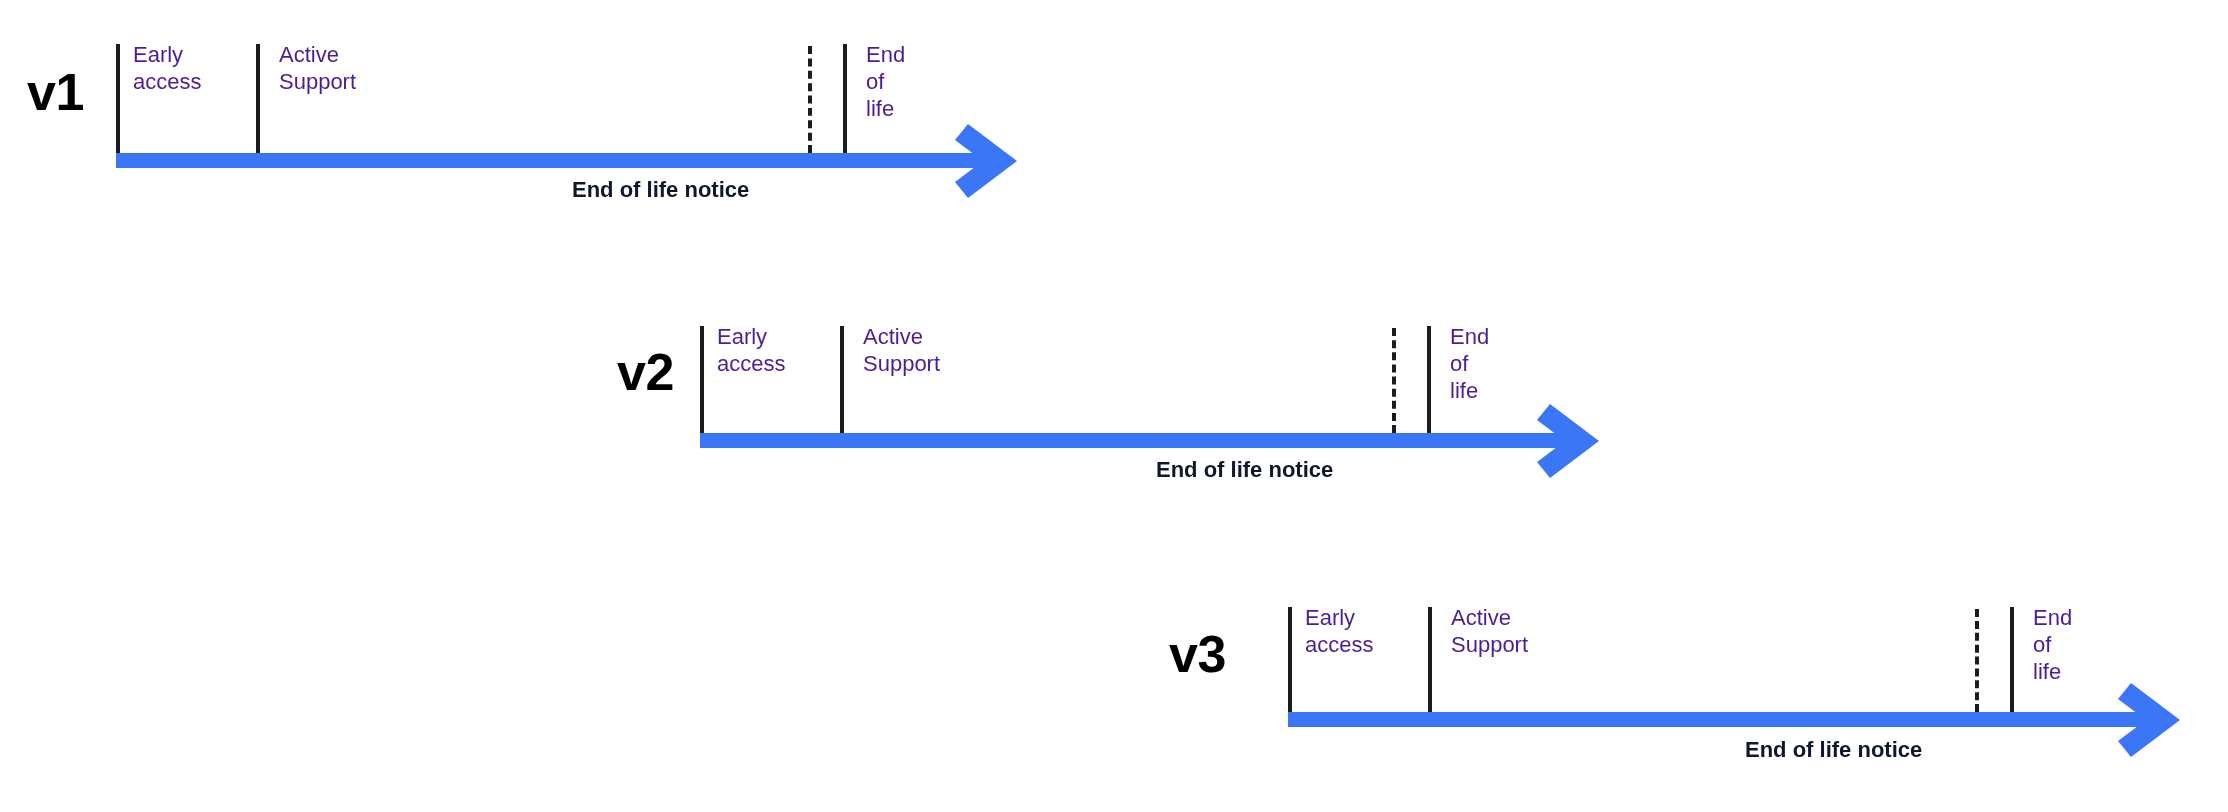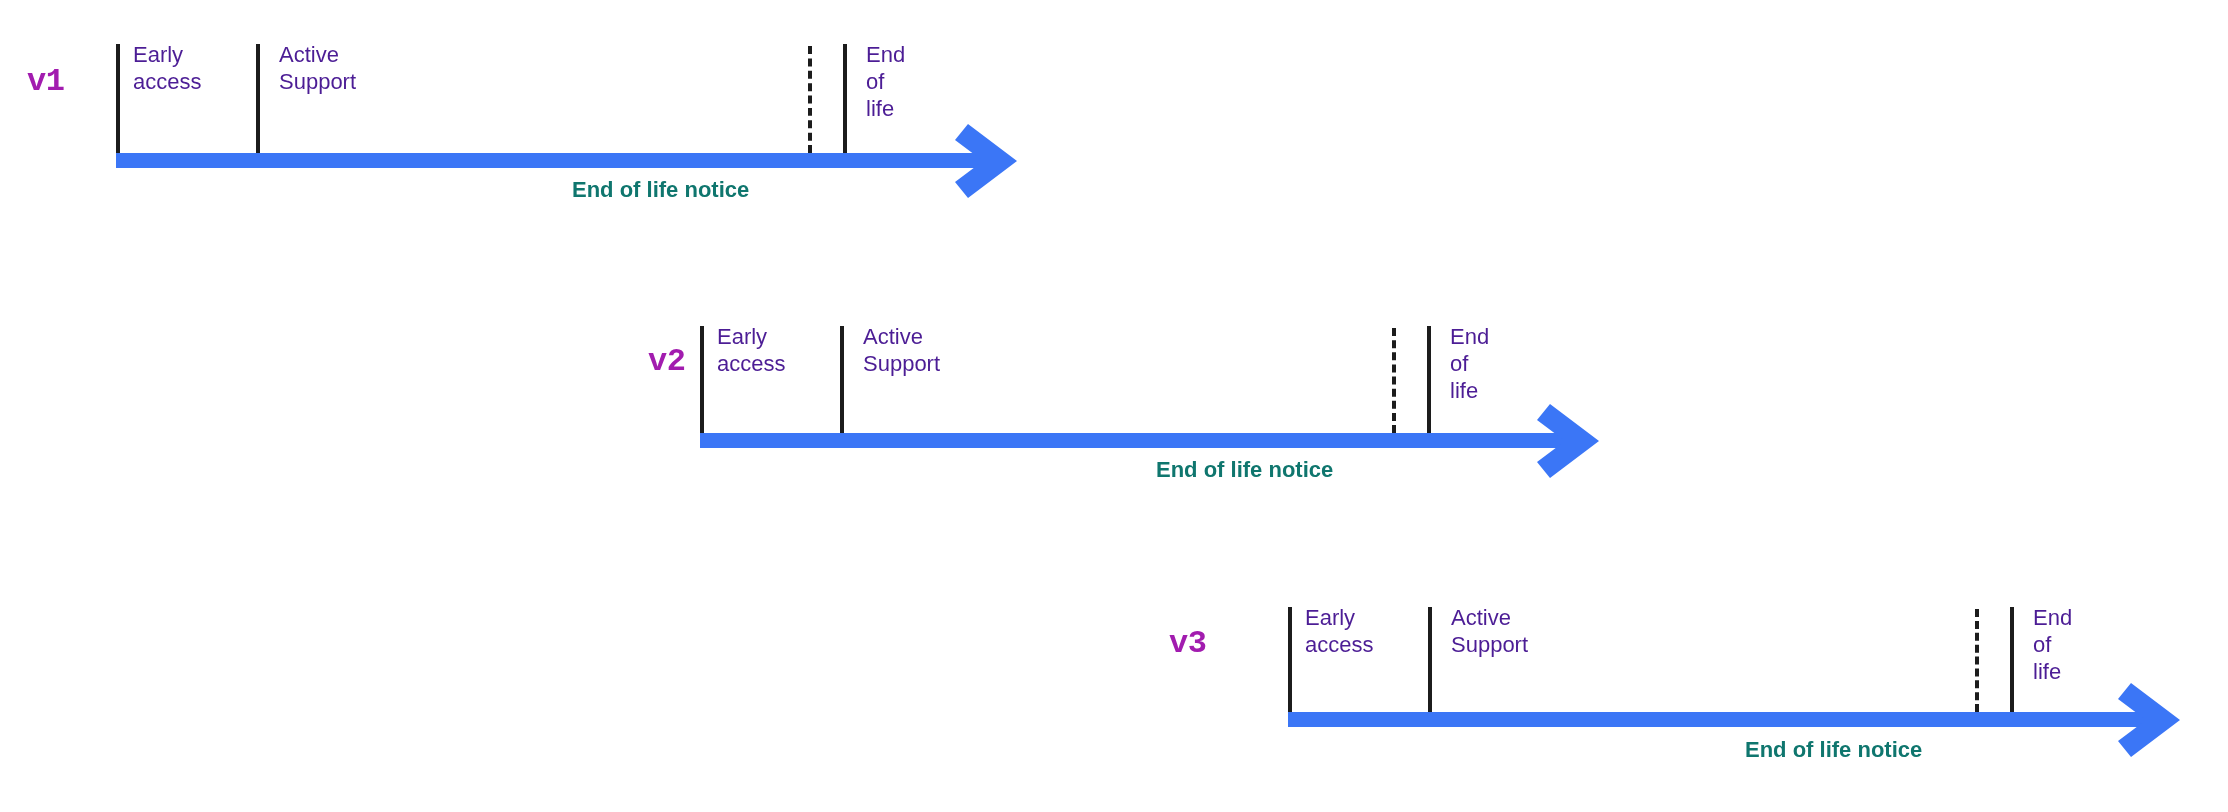--- a/index.html
+++ b/index.html
@@ -18,27 +18,26 @@
     background: #ffffff;
     overflow: hidden;
   }
   .timeline-row {
     position: absolute;
     left: 0;
     top: 0;
   }
   .version-label {
     position: absolute;
-    font-size: 32px;
+    font-size: 52px;
     font-weight: bold;
-    color: #a21caf;
+    color: #000000;
     letter-spacing: -0.5px;
     line-height: 1;
     white-space: nowrap;
-    font-family: Liberation Mono, monospace;
   }
   .phase-divider {
     position: absolute;
     width: 4px;
     background: #1c1c1c;
   }
   .phase-divider-dashed {
     position: absolute;
     width: 0;
     border-left: 4px dashed #1c1c1c;
@@ -48,21 +47,21 @@
     font-size: 22px;
     font-weight: normal;
     color: #4c1d95;
     line-height: 1.22;
     white-space: pre-line;
   }
   .notice-label {
     position: absolute;
     font-size: 22px;
     font-weight: bold;
-    color: #0f766e;
+    color: #0f172a;
     line-height: 1;
     white-space: nowrap;
   }
   .timeline-bar {
     position: absolute;
     height: 15px;
   }
   .timeline-arrowhead {
     position: absolute;
     overflow: visible;
@@ -82,21 +81,21 @@
       <div class="phase-divider" style="left: 843px; top: 44px; height: 109px;"></div>
       <div class="phase-label" style="left: 866px; top: 42px;">End of life</div>
       <div class="phase-divider-dashed" style="left: 808px; top: 46px; height: 107px;"></div>
       <div class="timeline-bar" style="left: 116px; top: 153px; width: 884px; background: rgb(59, 118, 246);"></div>
       <div class="timeline-arrowhead" style="left: 955px; top: 123.5px; width: 62px; height: 74px;"><svg width="62" height="74" viewBox="0 0 62 74">
           <path d="M 13 0 L 62 37 L 13 74 L 0 58 L 28 37 L 0 16 Z" fill="#3b76f6"></path>
         </svg></div>
       <div class="notice-label" style="left: 572px; top: 179px;">End of life notice</div>
     </div>
     <div class="timeline-row">
-      <div class="version-label" style="left: 648px; top: 346px;">v2</div>
+      <div class="version-label" style="left: 617px; top: 346px;">v2</div>
       <div class="phase-divider" style="left: 700px; top: 326px; height: 107px;"></div>
       <div class="phase-label" style="left: 717px; top: 324px;">Early
 access</div>
       <div class="phase-divider" style="left: 840px; top: 326px; height: 107px;"></div>
       <div class="phase-label" style="left: 863px; top: 324px;">Active Support</div>
       <div class="phase-divider" style="left: 1427px; top: 326px; height: 107px;"></div>
       <div class="phase-label" style="left: 1450px; top: 324px;">End of life</div>
       <div class="phase-divider-dashed" style="left: 1392px; top: 328px; height: 105px;"></div>
       <div class="timeline-bar" style="left: 700px; top: 433px; width: 882px; background: rgb(59, 118, 246);"></div>
       <div class="timeline-arrowhead" style="left: 1537px; top: 403.5px; width: 62px; height: 74px;"><svg width="62" height="74" viewBox="0 0 62 74">

